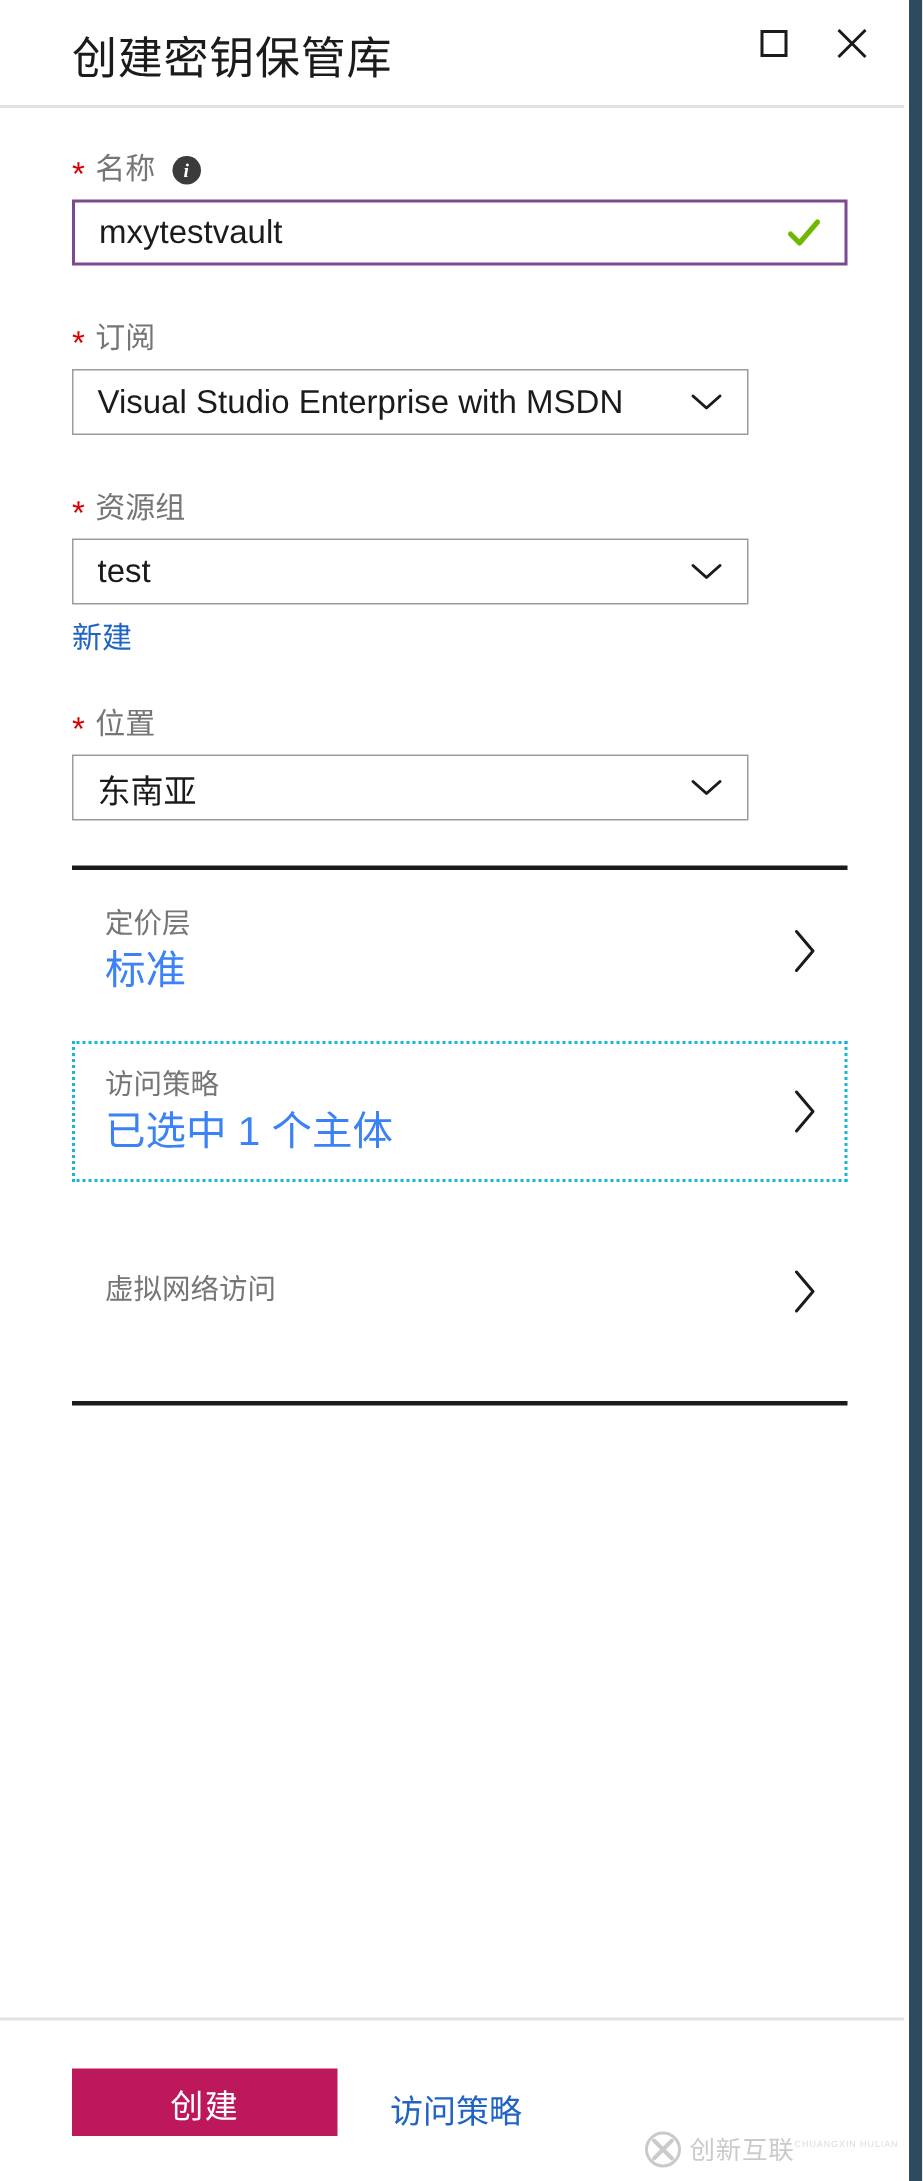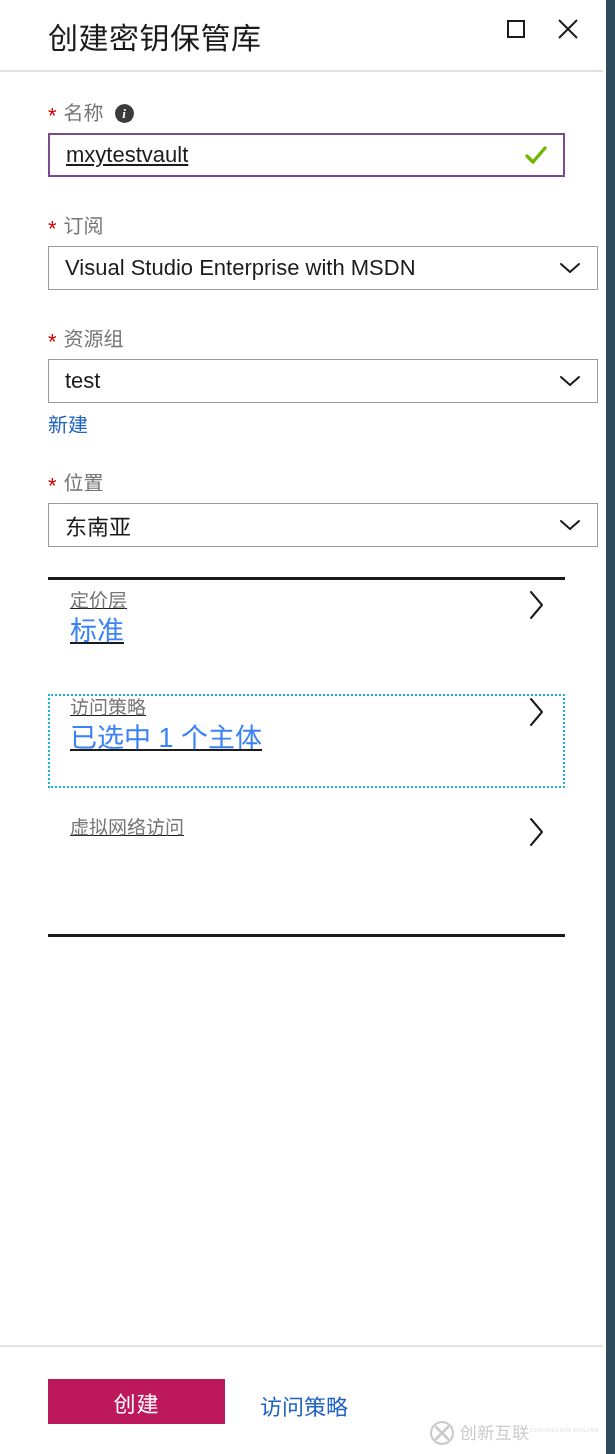--- a/index.html
+++ b/index.html
@@ -138,21 +138,20 @@
   
   .text-input-wrap {
     margin-top: 7px;
     position: relative;
     width: 517px;
     height: 44px;
     border: 2px solid #7b4a8f;
     background: #ffffff;
     display: flex;
     align-items: flex-end;
-    text-decoration: underline;
   }
   .text-input {
     flex: 1;
     border: none;
     outline: none;
     background: transparent;
     font-family: inherit;
     font-size: 22px;
     color: #1b1b1b;
     padding: 0 40px 0 16px;
@@ -163,21 +162,21 @@
     right: 14px;
     top: 50%;
     transform: translateY(-50%);
     pointer-events: none;
   }
 
   
   .select-wrap {
     margin-top: 7px;
     position: relative;
-    width: 550px;
+    width: 451px;
     height: 44px;
     border: 1px solid #9b9b9b;
     background: #ffffff;
     display: flex;
     align-items: center;
     cursor: pointer;
   }
   .select-value {
     flex: 1;
     font-size: 22px;
@@ -215,22 +214,22 @@
   }
 
   .nav-row {
     position: absolute;
     left: 48px;
     width: 517px;
     height: 94px;
     background: #ffffff;
     cursor: pointer;
     display: flex;
+    align-items: center;
     border: 2px solid transparent;
-    text-decoration: underline;
   }
   .nav-row.focused {
     border: 2px dotted #18b6d6;
   }
   .nav-row-text {
     flex: 1;
     padding-left: 20px;
     min-width: 0;
   }
   .nav-row-label {

